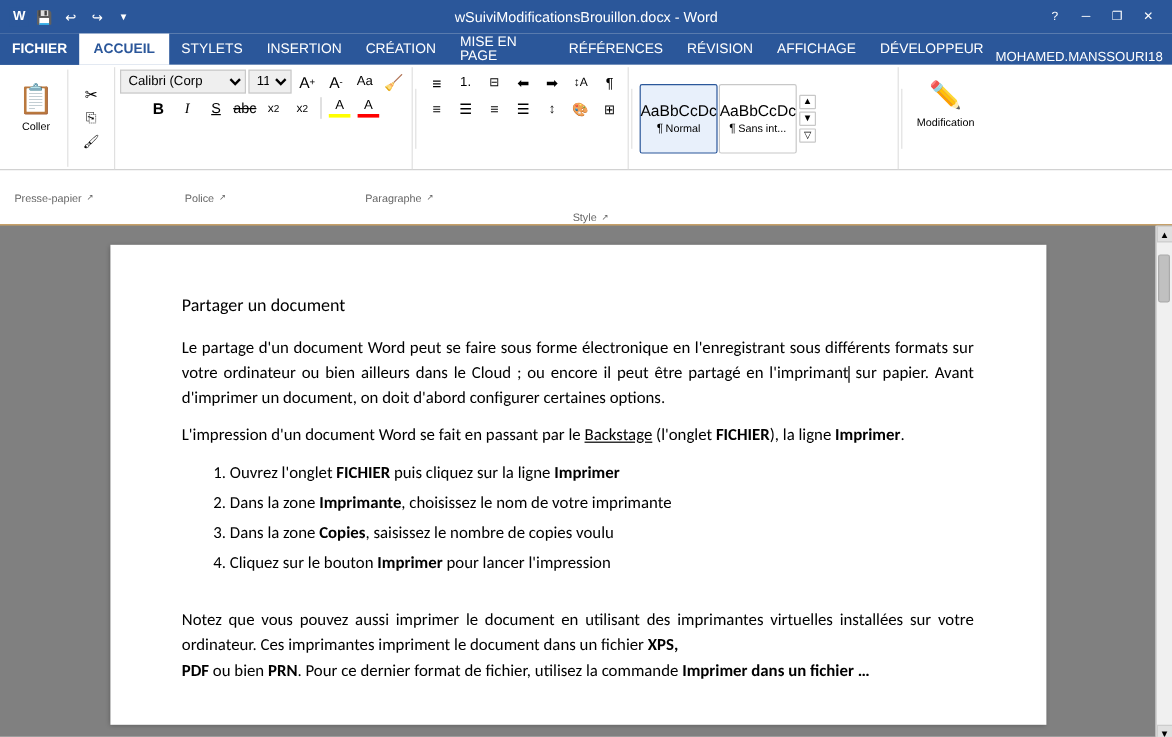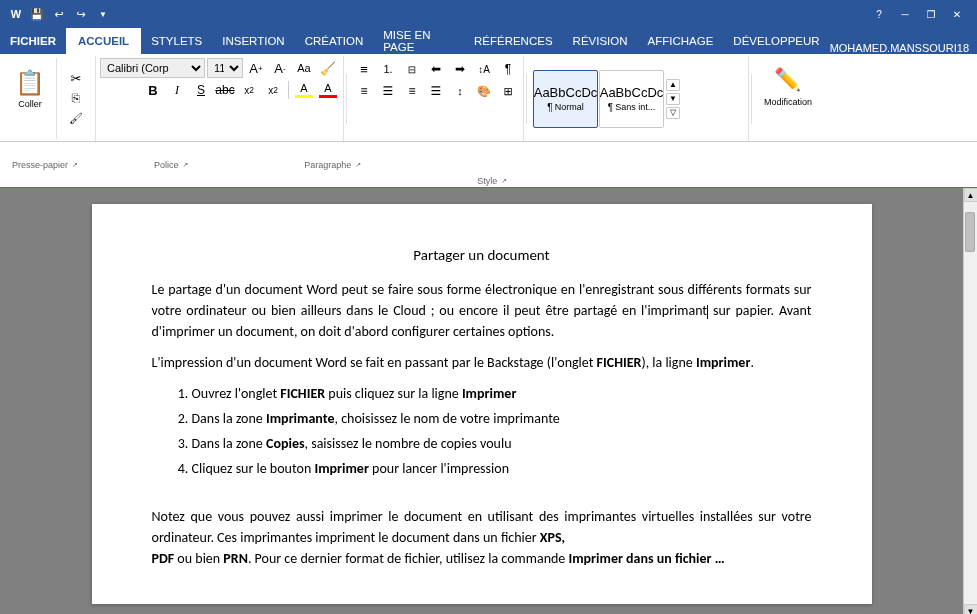--- a/index.html
+++ b/index.html
@@ -202,24 +202,24 @@
       width: 780px;
       min-height: 400px;
       box-shadow: 0 1px 4px rgba(0,0,0,0.3);
       padding: 40px 60px;
       font-family: 'Calibri', 'Segoe UI', Arial, sans-serif;
       font-size: 14px;
       line-height: 1.5;
       color: #000;
     }
 
-    .doc-title { font-size: 15px; font-weight: normal; margin-bottom: 12px; text-align: center; }
+    .doc-title { font-size: 15px; font-weight: normal; margin-bottom: 12px; }
     .doc-para { margin-bottom: 10px; text-align: justify; }
     .bold { font-weight: bold; }
-    .underline-link { }
+    .underline-link { text-decoration: underline; }
 
     ol.doc-list { margin-left: 40px; margin-bottom: 27px; }
     ol.doc-list li { margin-bottom: 4px; }
 
     
     .text-cursor { display: inline-block; width: 1px; height: 1em; background: black; vertical-align: text-bottom; }
 
     
     .win-ctrl { display: flex; align-items: center; gap: 2px; }
     .win-btn { width: 24px; height: 20px; display: flex; align-items: center; justify-content: center; font-size: 10px; color: white; cursor: pointer; }
@@ -237,20 +237,21 @@
 <body>
 
 <div class="title-bar">
   <div class="title-bar-left">
     <div class="title-bar-icon" style="background:#2b579a;font-size:11px;font-weight:bold;color:white;padding:2px 4px;border:none;">W</div>
     <div class="qat-btn" title="Enregistrer">💾</div>
     <div class="qat-btn" title="Annuler">↩</div>
     <div class="qat-btn" title="Rétablir">↪</div>
     <div class="qat-btn" style="font-size:8px;">▼</div>
   </div>
+  <div class="title-bar-center">wSuiviModificationsBrouillon.docx - Word</div>
   <div class="win-ctrl">
     <div class="win-btn">?</div>
     <div class="win-btn">─</div>
     <div class="win-btn">❐</div>
     <div class="win-btn close">✕</div>
   </div>
 </div>
 
 <div class="ribbon-tabs">
   <div class="ribbon-tab active" style="background:#2b579a;color:white;">FICHIER</div>
@@ -278,21 +279,21 @@
         <div style="font-size:9px;">Coller</div>
       </div>
     </div>
     <div style="display:flex;flex-direction:column;gap:2px;justify-content:center;">
       <div class="btn-small" title="Couper" style="width:30px;height:18px;font-size:13px;">✂</div>
       <div class="btn-small" title="Copier" style="width:30px;height:18px;font-size:11px;">⎘</div>
       <div class="btn-small" title="Reproduire la mise en forme" style="width:30px;height:18px;font-size:11px;">🖌</div>
     </div>
   </div>
 
-  <div class="ribbon-group" style="flex-direction:column;align-items:flex-end;min-width:200px;">
+  <div class="ribbon-group" style="flex-direction:column;align-items:center;min-width:200px;">
     <div class="font-row" style="margin-bottom:2px;">
       <select class="font-select">
         <option>Calibri (Corp</option>
       </select>
       <select class="font-size-select">
         <option>11</option>
       </select>
       <div class="font-btn" title="Agrandir la police" style="font-size:13px;">A<sup style="font-size:8px;">+</sup></div>
       <div class="font-btn" title="Réduire la police" style="font-size:13px;">A<sup style="font-size:8px;">-</sup></div>
       <div class="font-btn" style="font-size:11px;">Aa</div>

